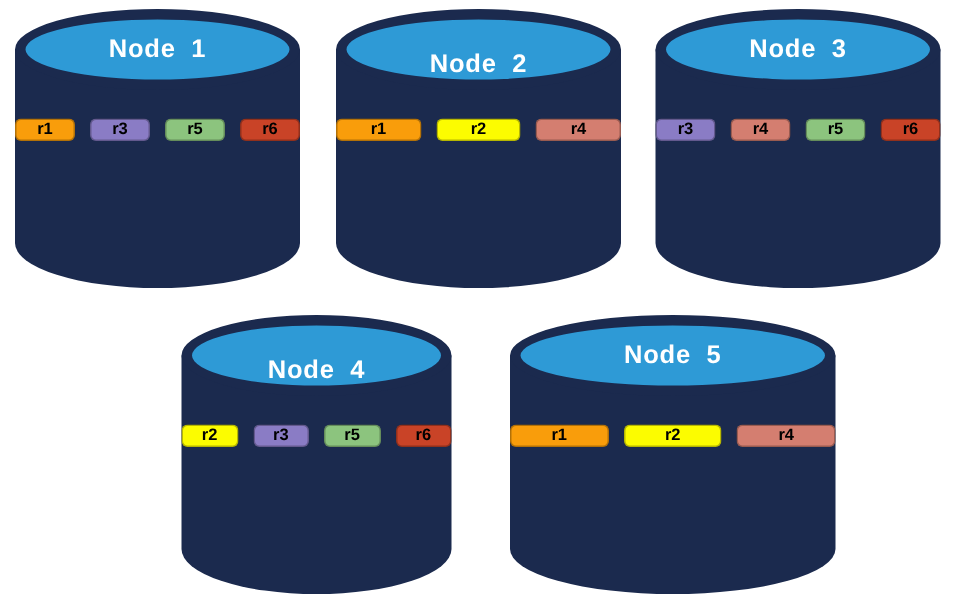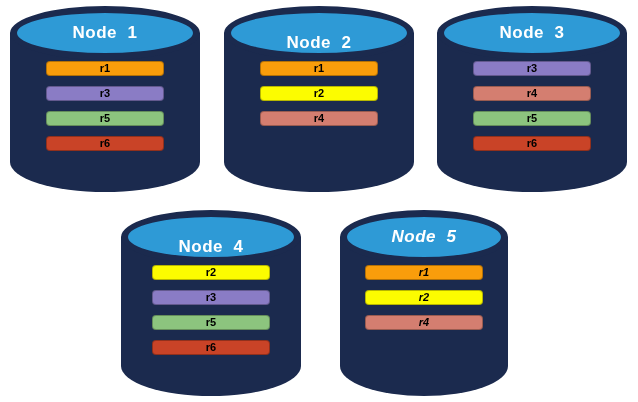--- a/index.html
+++ b/index.html
@@ -9,21 +9,21 @@
     font-family: "Liberation Sans", sans-serif;
     overflow: hidden;
   }
   .canvas { position: relative; width: 638px; height: 402px; background: #ffffff; }
 
   .node { position: absolute; width: 190px; height: 186px; }
   .node-1 { left: 10px;  top: 6px; }
   .node-2 { left: 224px; top: 6px; }
   .node-3 { left: 437px; top: 6px; }
   .node-4 { left: 121px; top: 210px; width: 180px; }
-  .node-5 { left: 340px; top: 210px; width: 168px; font-style: italic; }
+  .node-5 { left: 340px; top: 210px; width: 217px; }
 
   .cyl-body {
     position: absolute; left: 0; right: 0; top: 27px; bottom: 0;
     background: #1B2A4E;
     border-radius: 0 0 50% 50% / 0 0 30px 30px;
   }
   .cyl-top {
     position: absolute; left: 0; right: 0; top: 0; height: 54px;
     box-sizing: border-box;
     background: #2E9AD6;
@@ -31,22 +31,22 @@
     border-radius: 50%;
     display: flex; align-items: center; justify-content: center;
     z-index: 2;
   }
   .node-label {
     color: #ffffff; font-weight: bold; font-size: 17px;
     white-space: pre; letter-spacing: 0.5px;
     text-align: center;
   }
   .bars {
-    position: absolute; left: 0; right: 0; top: 55px;
-    display: flex; flex-direction: column; align-items: center; gap: 10px;
+    position: absolute; left: 0; right: 0; top: 73px;
+    display: flex; flex-direction: row; align-items: center; gap: 10px;
     z-index: 3;
   }
   .bar {
     width: 118px; height: 15px;
     box-sizing: border-box;
     border: 1px solid rgba(0,0,0,0.28);
     border-radius: 4px;
     display: flex; align-items: center; justify-content: center;
     font-size: 11px; font-weight: bold; color: #000;
     line-height: 1;

